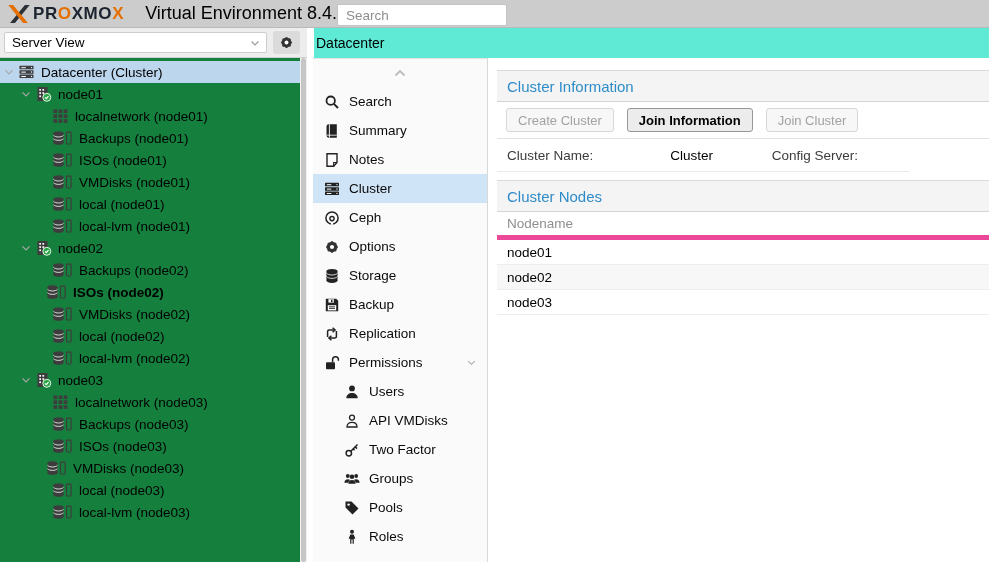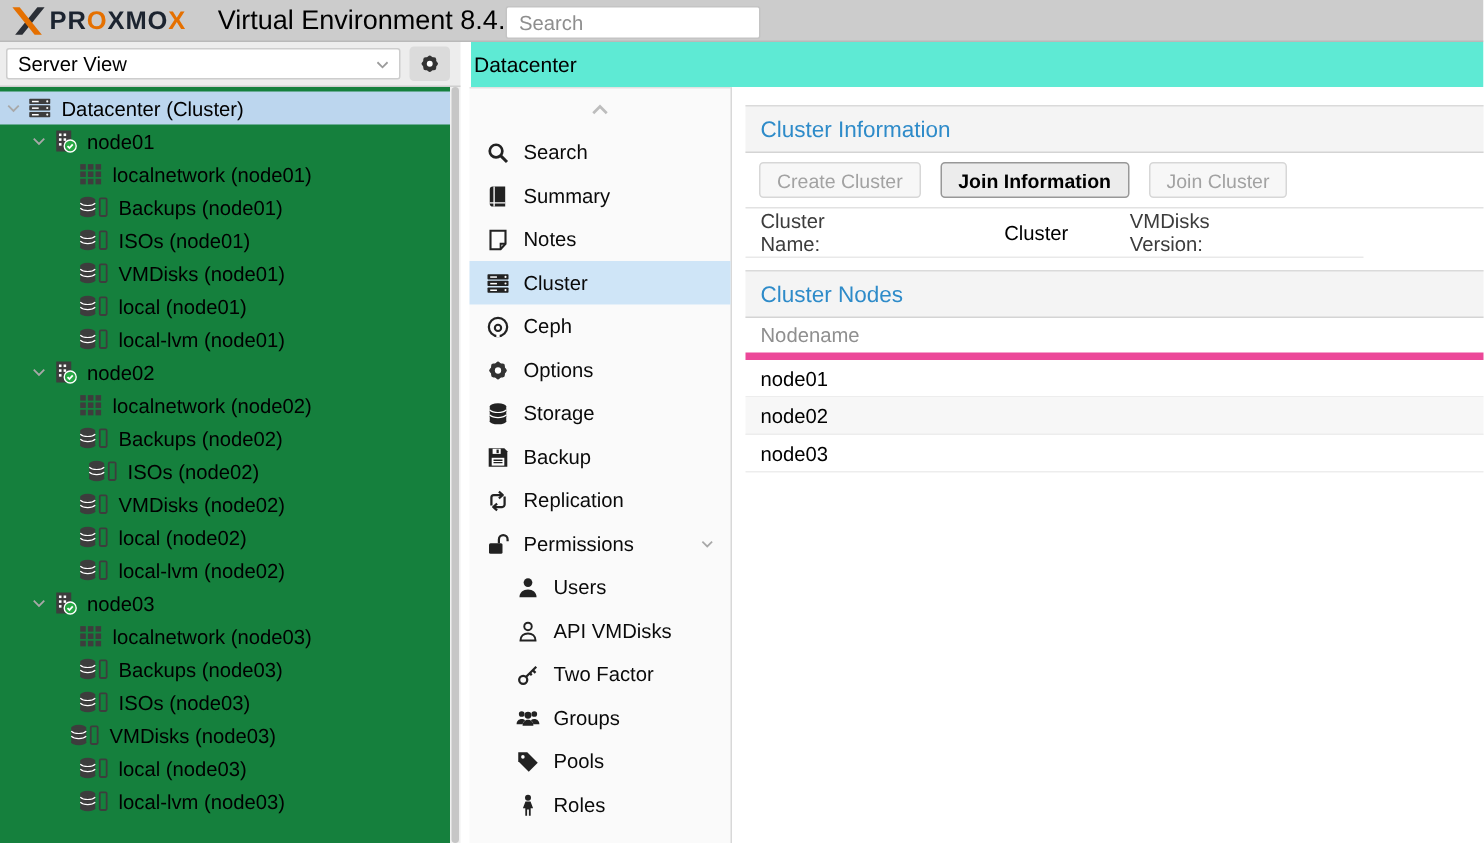--- a/index.html
+++ b/index.html
@@ -309,58 +309,41 @@
             <rect x="3.8" y="9.4" width="1.7" height="1.7"></rect>
           </g>
           <circle cx="11.3" cy="11.3" r="4" fill="#27a844" stroke="#fff" stroke-width=".9"></circle>
           <path d="M9.5 11.4l1.3 1.3 2.2-2.5" stroke="#fff" stroke-width="1.2" fill="none"></path>
         </svg>
       </span>
     <span class="tlabel">node02</span>
   </div>
     <div class="tree-row" style="padding-left: 50px;">
     <span class="caret nocaret"></span>
-    <span class="ticon">
-        <svg viewBox="0 0 16 16" fill="#3d3d3d">
-          <rect x="1" y="1.4" width="3.7" height="3.7"></rect>
-          <rect x="6.1" y="1.4" width="3.7" height="3.7"></rect>
-          <rect x="11.2" y="1.4" width="3.7" height="3.7"></rect>
-          <rect x="1" y="6.3" width="3.7" height="3.7"></rect>
-          <rect x="6.1" y="6.3" width="3.7" height="3.7"></rect>
-          <rect x="11.2" y="6.3" width="3.7" height="3.7"></rect>
-          <rect x="1" y="11.2" width="3.7" height="3.7"></rect>
-          <rect x="6.1" y="11.2" width="3.7" height="3.7"></rect>
-          <rect x="11.2" y="11.2" width="3.7" height="3.7"></rect>
-        </svg>
-      </span>
-    <span class="tlabel">localnetwork (node02)</span>
-  </div>
-    <div class="tree-row" style="padding-left: 50px;">
-    <span class="caret nocaret"></span>
     <span class="ticon wide">
         <svg viewBox="0 0 20 16">
           <g fill="#3d3d3d">
             <ellipse cx="6" cy="3.2" rx="5" ry="2"></ellipse>
             <path d="M1 3.2h10v3H1z"></path>
             <ellipse cx="6" cy="6.4" rx="5" ry="2"></ellipse>
             <path d="M1 6.4h10v3H1z"></path>
             <ellipse cx="6" cy="9.8" rx="5" ry="2"></ellipse>
             <path d="M1 9.8h10v3.2H1z"></path>
             <ellipse cx="6" cy="12.8" rx="5" ry="2"></ellipse>
           </g>
           <g stroke="#fff" stroke-width=".8" fill="none">
             <path d="M1 5.4c1 1 3 1.6 5 1.6s4-.6 5-1.6"></path>
             <path d="M1 8.8c1 1 3 1.6 5 1.6s4-.6 5-1.6"></path>
           </g>
           <rect x="14" y="2.2" width="4.6" height="11.8" rx=".8" fill="none" stroke="#3d3d3d" stroke-width="1.2"></rect>
         </svg>
       </span>
     <span class="tlabel">Backups (node02)</span>
   </div>
-    <div class="tree-row" style="padding-left: 56px;">
+    <div class="tree-row" style="padding-left: 44px; font-weight: bold;">
     <span class="caret nocaret"></span>
     <span class="ticon wide">
         <svg viewBox="0 0 20 16">
           <g fill="#3d3d3d">
             <ellipse cx="6" cy="3.2" rx="5" ry="2"></ellipse>
             <path d="M1 3.2h10v3H1z"></path>
             <ellipse cx="6" cy="6.4" rx="5" ry="2"></ellipse>
             <path d="M1 6.4h10v3H1z"></path>
             <ellipse cx="6" cy="9.8" rx="5" ry="2"></ellipse>
             <path d="M1 9.8h10v3.2H1z"></path>
@@ -765,21 +748,21 @@
     <span>Cluster Information</span>
   </div>
   <div class="btn-toolbar">
     <button class="pbtn">Create Cluster</button>
     <button class="pbtn enabled">Join Information</button>
     <button class="pbtn">Join Cluster</button>
   </div>
   <div class="field-row">
     <span class="field-label">Cluster Name:</span>
     <span class="field-value">Cluster</span>
-    <span class="field-right">VMDisks Version:</span>
+    <span class="field-right">Config Server:</span>
     <span class="field-value" style="margin-left:6px;"></span>
   </div>
   <div class="section-header sec2">
     <span>Cluster Nodes</span>
   </div>
   <div class="table-header">
     <span>Nodename</span>
   </div>
   <div class="node-rows" id="node-rows">
       <div class="node-row">

